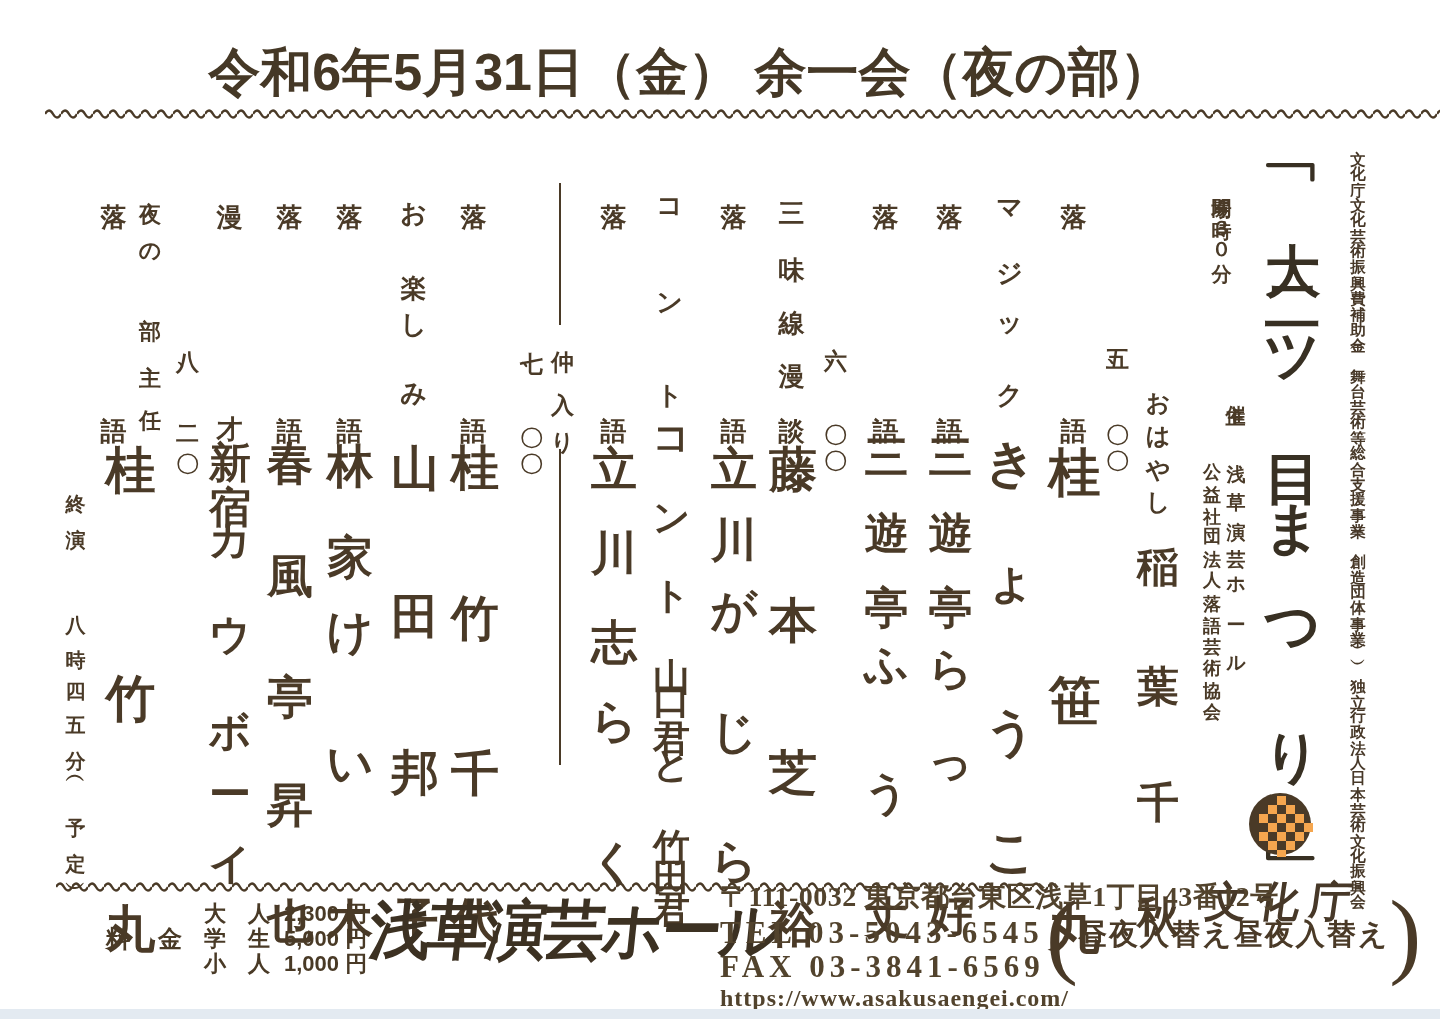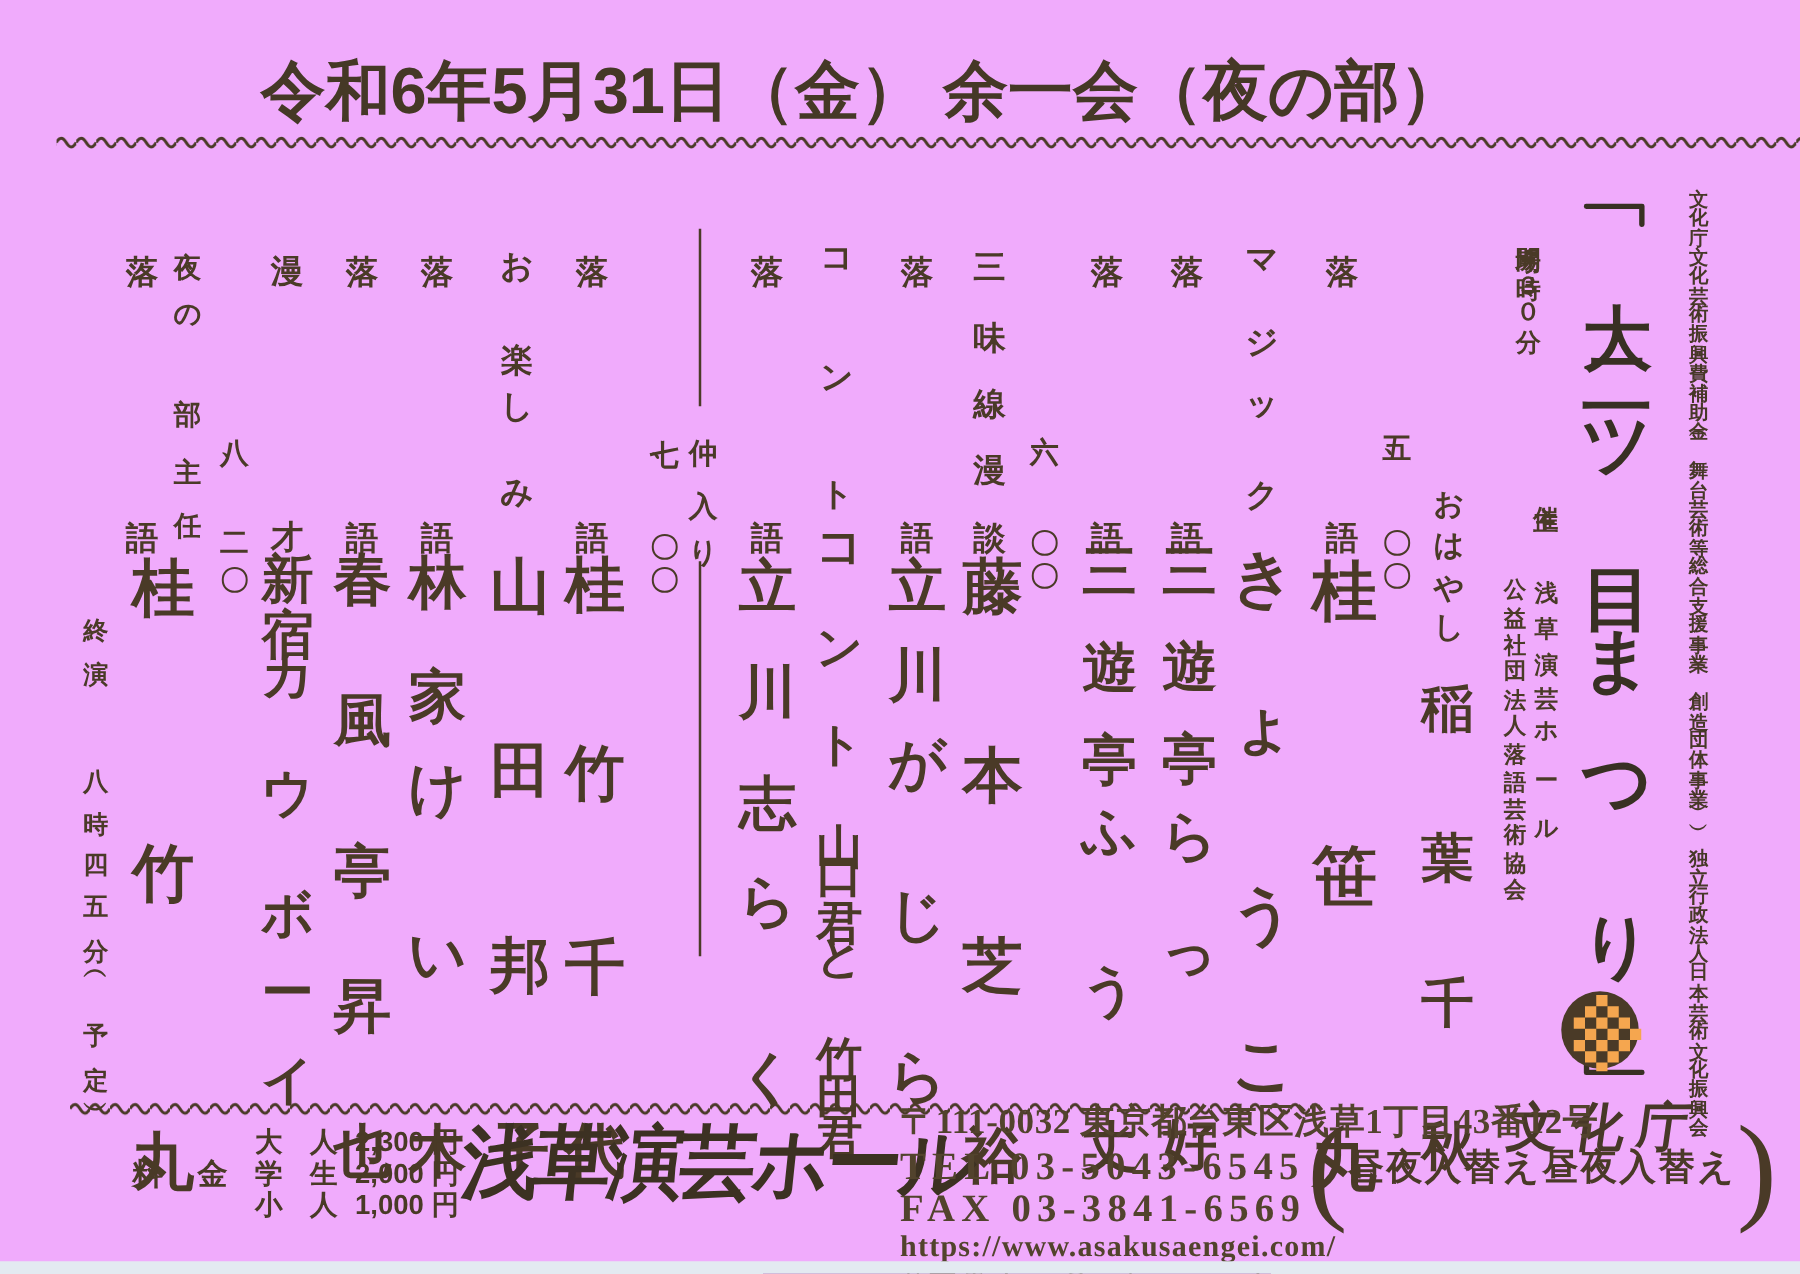--- a/index.html
+++ b/index.html
@@ -1,19 +1,19 @@
 <!DOCTYPE html>
 <html><head>
 <meta charset="utf-8">
 <style>
   html,body{margin:0;padding:0;background:#888;}
   .poster{
     position:relative;
     width:1440px;height:1019px;
-    background:#f0abfc;
+    background:#ffffff;
     overflow:hidden;
     font-family:"Liberation Sans","DejaVu Sans",sans-serif;
   }
   
   .v,.vj{
     position:absolute;
     writing-mode:vertical-rl;
     text-orientation:mixed;
     line-height:1;
     color:#4a3a27;
@@ -197,21 +197,21 @@
 
   <div class="price-block">
     <span class="price-label">料　金</span>
     <div>
       <div class="price-line">
         <span>大　人</span>
         <span>2,300 円</span>
       </div>
       <div class="price-line">
         <span>学　生</span>
-        <span>2,000 円</span>
+        <span>5,000 円</span>
       </div>
       <div class="price-line">
         <span>小　人</span>
         <span>1,000 円</span>
       </div>
     </div>
   </div>
 
   <div class="venue-logo">浅草演芸ホール</div>
 

